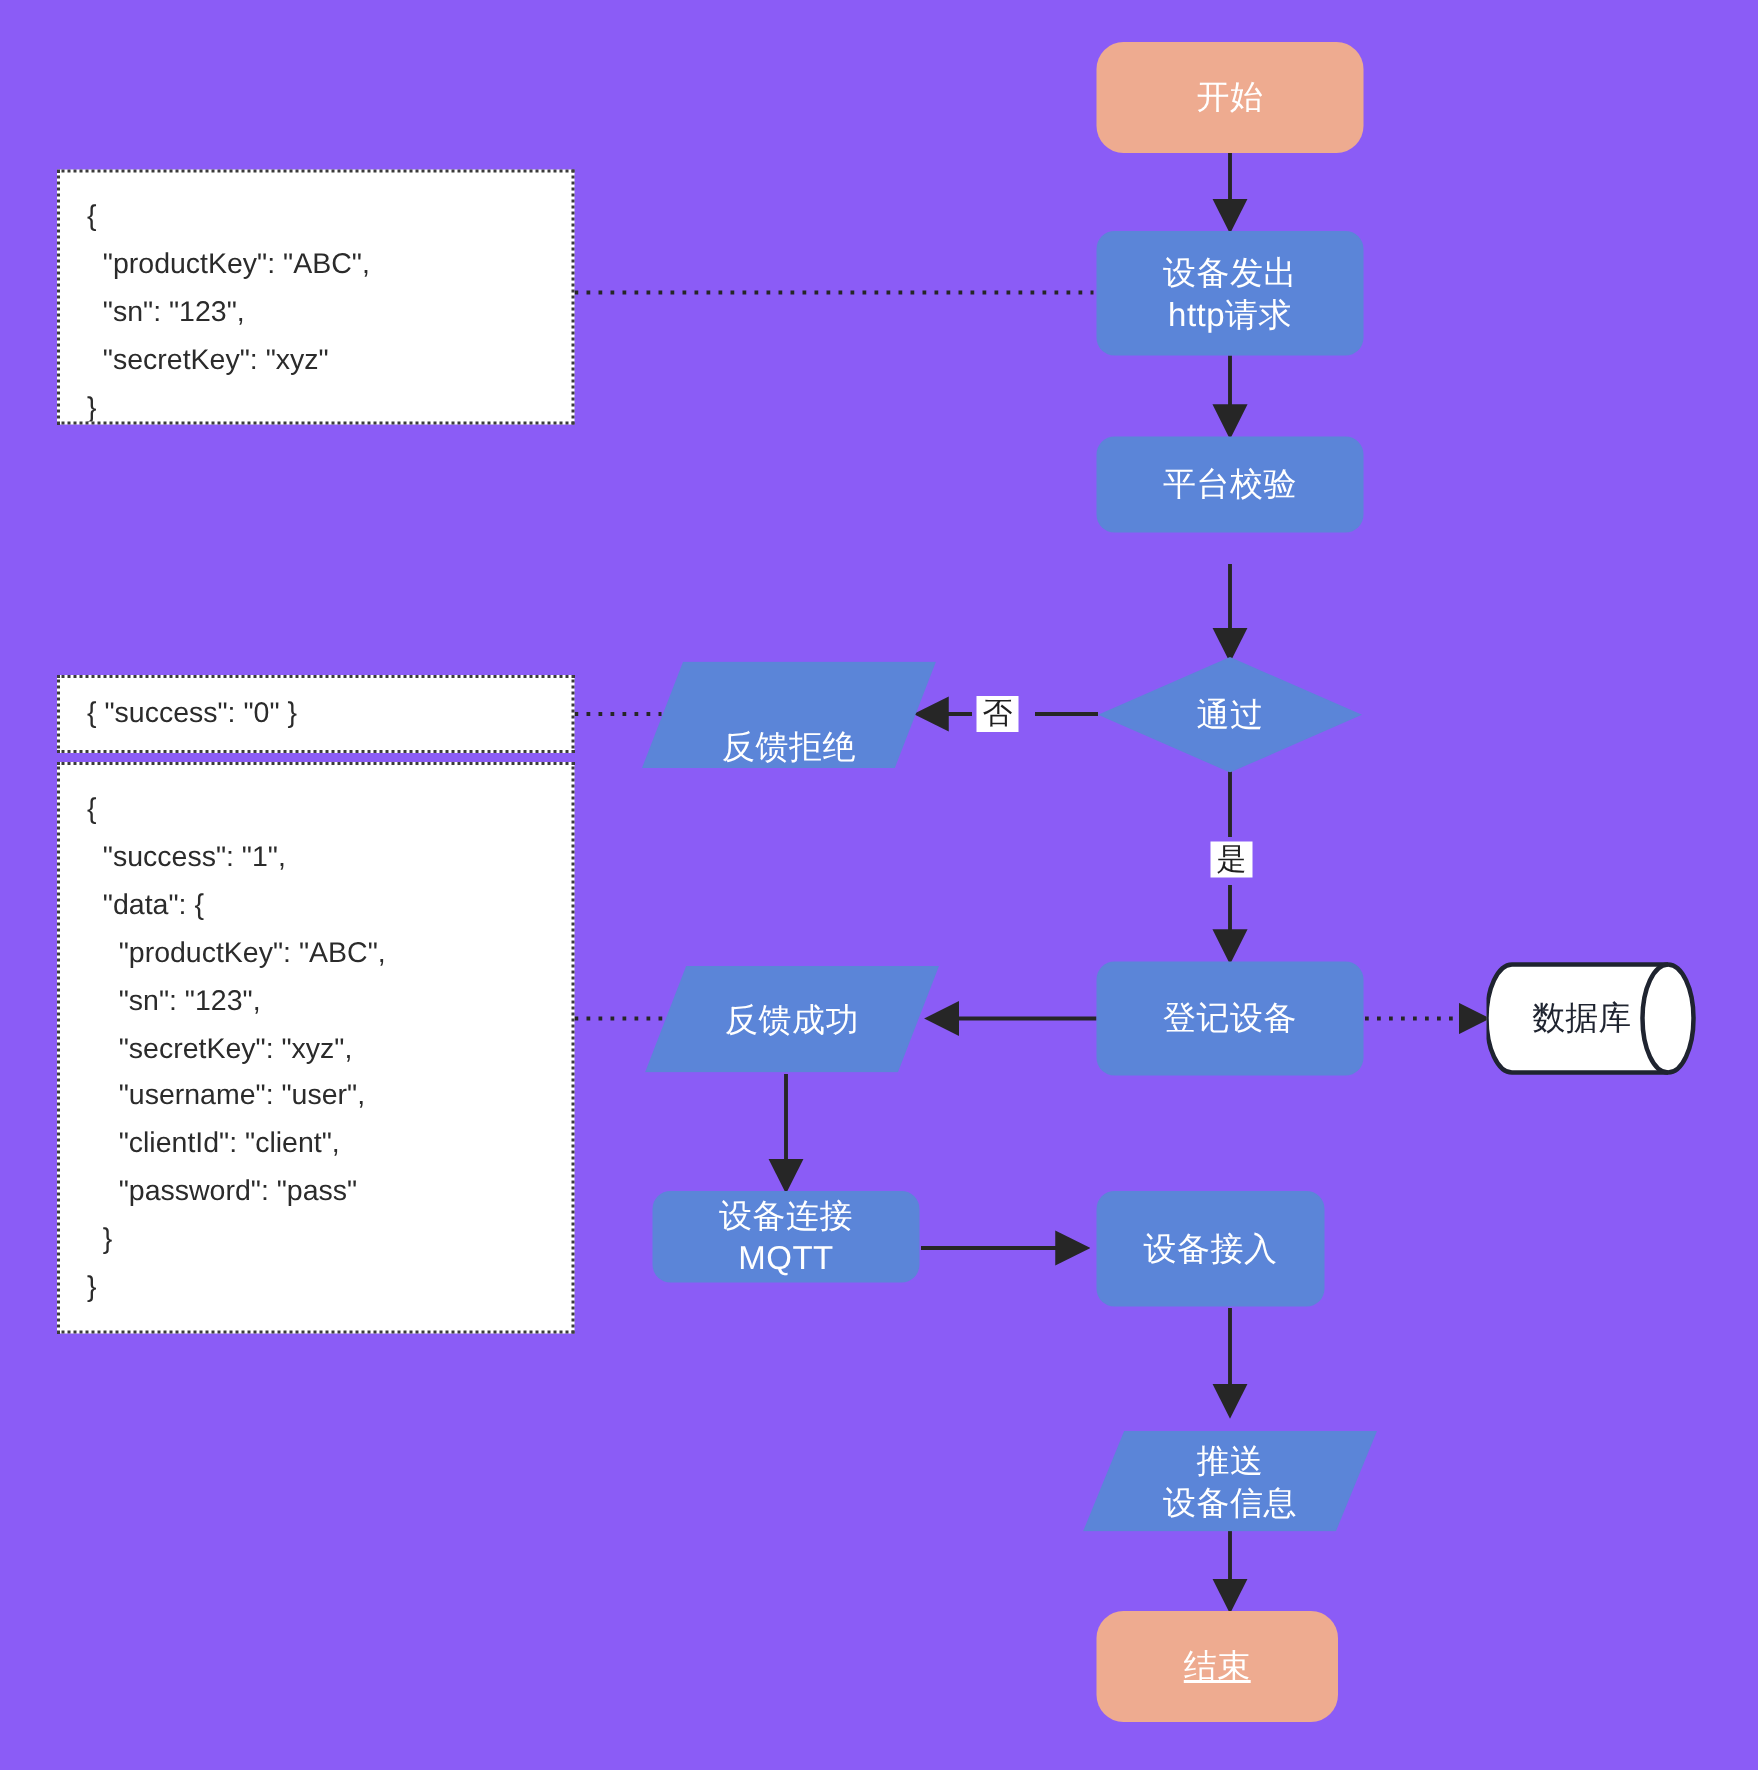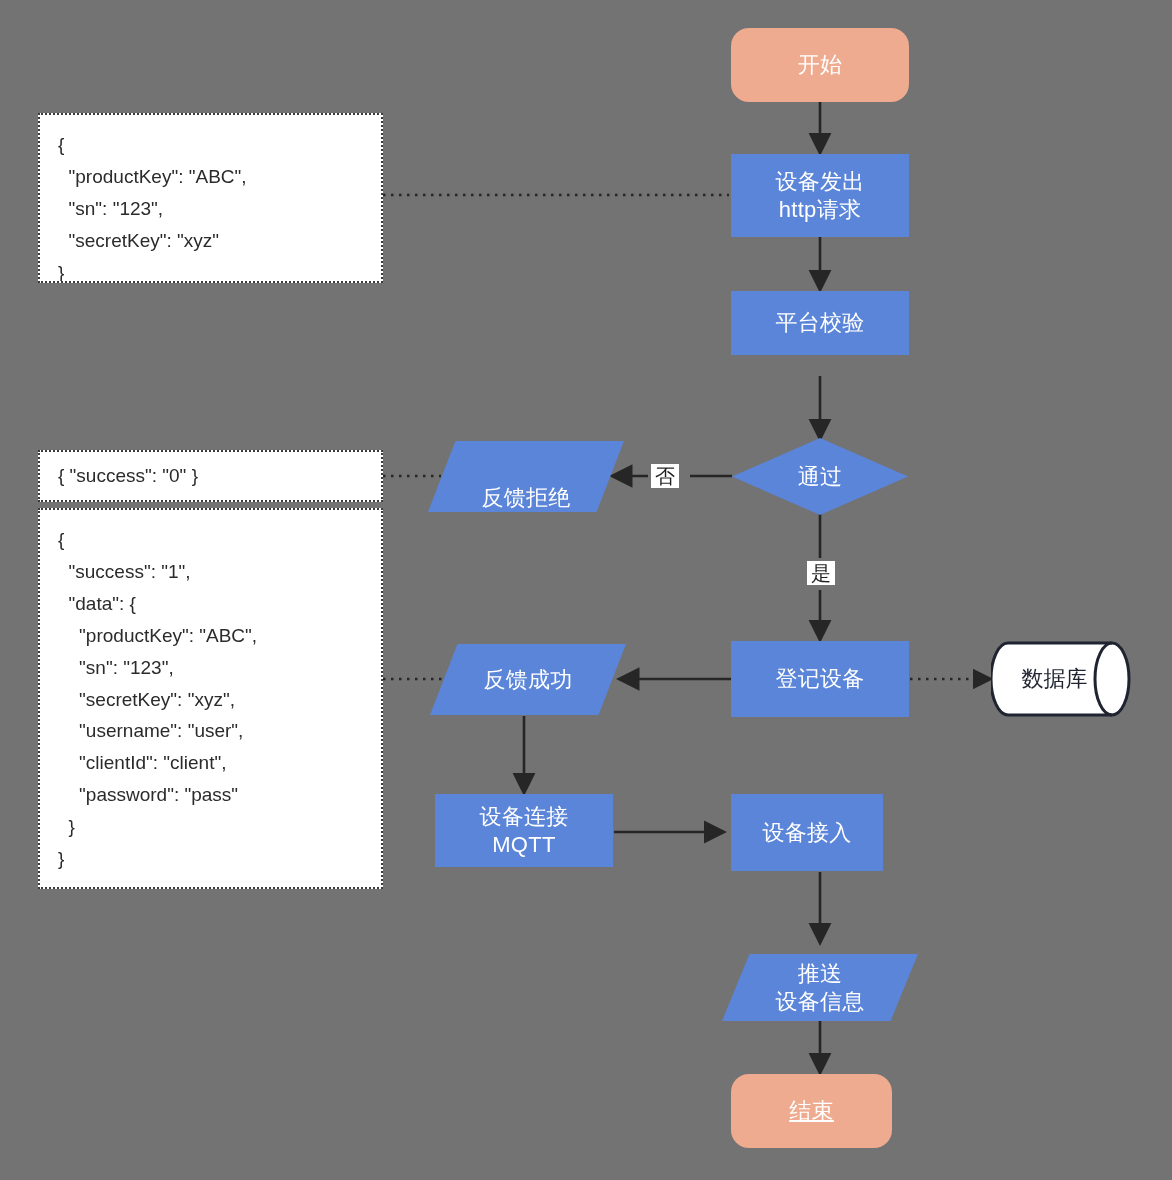--- a/index.html
+++ b/index.html
@@ -5,21 +5,21 @@
   html,body{margin:0;padding:0;background:#ffffff;}
   body{
     font-family:"Liberation Sans","DejaVu Sans",sans-serif;
     -webkit-font-smoothing:antialiased;
   }
   #stage{
     position:relative;
     width:1172px;
     height:1180px;
     overflow:hidden;
-    background:#737373;
+    background:#8b5cf6;
   }
   #edges{
     position:absolute;
     left:0; top:0;
     width:1172px;
     height:1180px;
     pointer-events:none;
   }
 
   
@@ -29,21 +29,21 @@
     display:flex;
     align-items:center;
     justify-content:center;
     text-align:center;
     color:#ffffff;
     font-size:22px;
     line-height:1.26;
     letter-spacing:.3px;
     white-space:pre-line;
   }
-  .proc{ background:#5b85d8; }
+  .proc{ background:#5b85d8;border-radius:12px; }
   .term{ background:#eeab90; border-radius:18px; }
 
   
   .dec{
     background:transparent;
     color:#ffffff;
   }
   .dec .dec-shape{
     position:absolute;
     left:0; top:0;
@@ -201,21 +201,21 @@
       <path d="M 121 5 A 17 36 0 0 0 121 77" fill="none" stroke="#1f2430" stroke-width="3"></path>
     </svg>
     <span class="db-label">数据库</span>
   </div>
 
   <div class="node io" style="left:430px; top:644px; width:196px; height:71px;">
     <span class="io-shape"></span>
     <span class="io-label">反馈成功</span>
   </div>
 
-  <div class="node proc" style="left:435px; top:794px; width:178px; height:73px;">
+  <div class="node proc" style="left:435px; top:794px; width:178px; height:61px;">
     <span>设备连接
 MQTT</span>
   </div>
 
   <div class="node proc" style="left:731px; top:794px; width:152px; height:77px;">
     <span>设备接入</span>
   </div>
 
   <div class="node io" style="left:722px; top:954px; width:196px; height:67px;">
     <span class="io-shape"></span>

